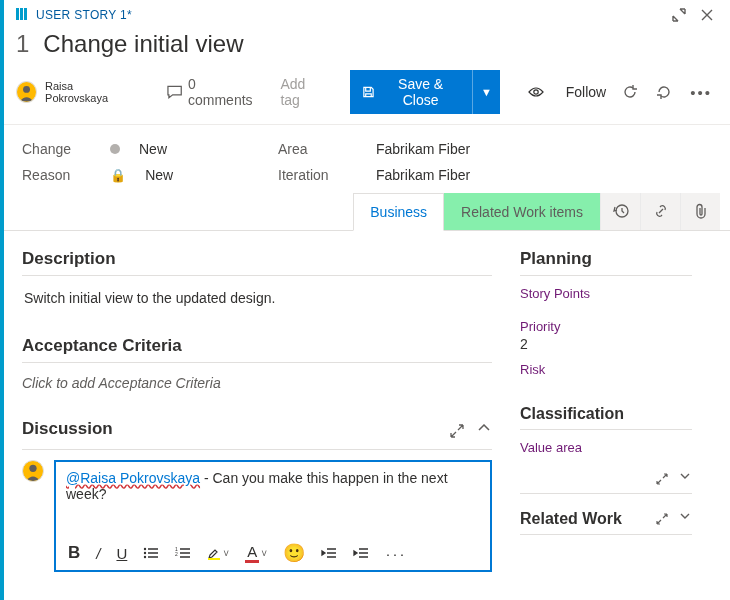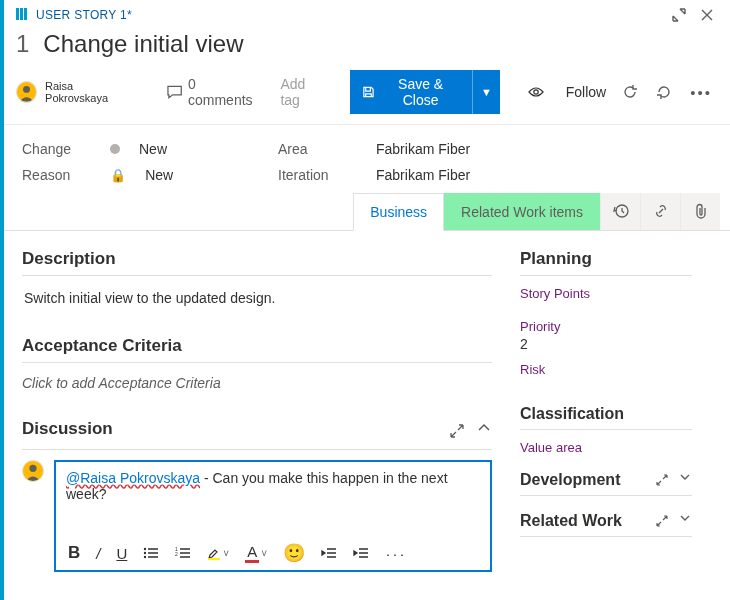--- a/index.html
+++ b/index.html
@@ -302,21 +302,20 @@
     <div class="side-val">2</div>
     <div class="side-label">Risk</div>
 
     <div class="side-sec-title" style="margin-top:28px">
       <span>Classification</span>
     </div>
     <hr class="sec-rule">
     <div class="side-label">Value area</div>
 
     <div class="side-sec-title">
-      <span>Development</span>
       <span class="sact">
         <span class="icon-btn">
             <svg width="12" height="12" viewBox="0 0 12 12">
               <path d="M1 11 L5 7 M1 11v-3 M1 11h3 M11 1 L7 5 M11 1v3 M11 1h-3" stroke="#605e5c" stroke-width="1.2" fill="none"></path>
             </svg>
           </span>
         <span class="icon-btn">
             <svg width="10" height="7" viewBox="0 0 10 7">
               <path d="M1 1 L5 5 L9 1" stroke="#605e5c" stroke-width="1.4" fill="none"></path>
             </svg>

